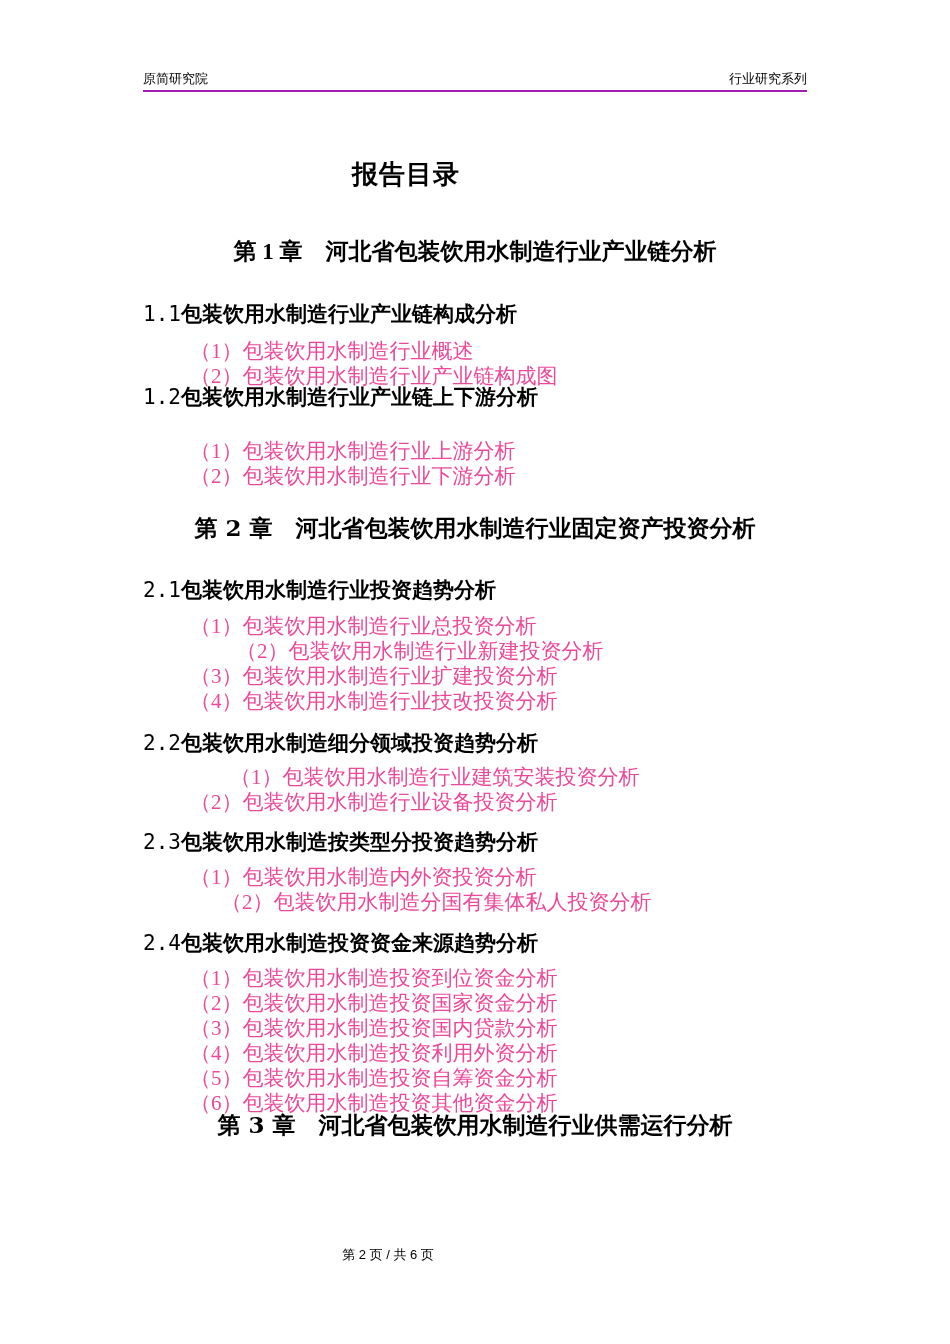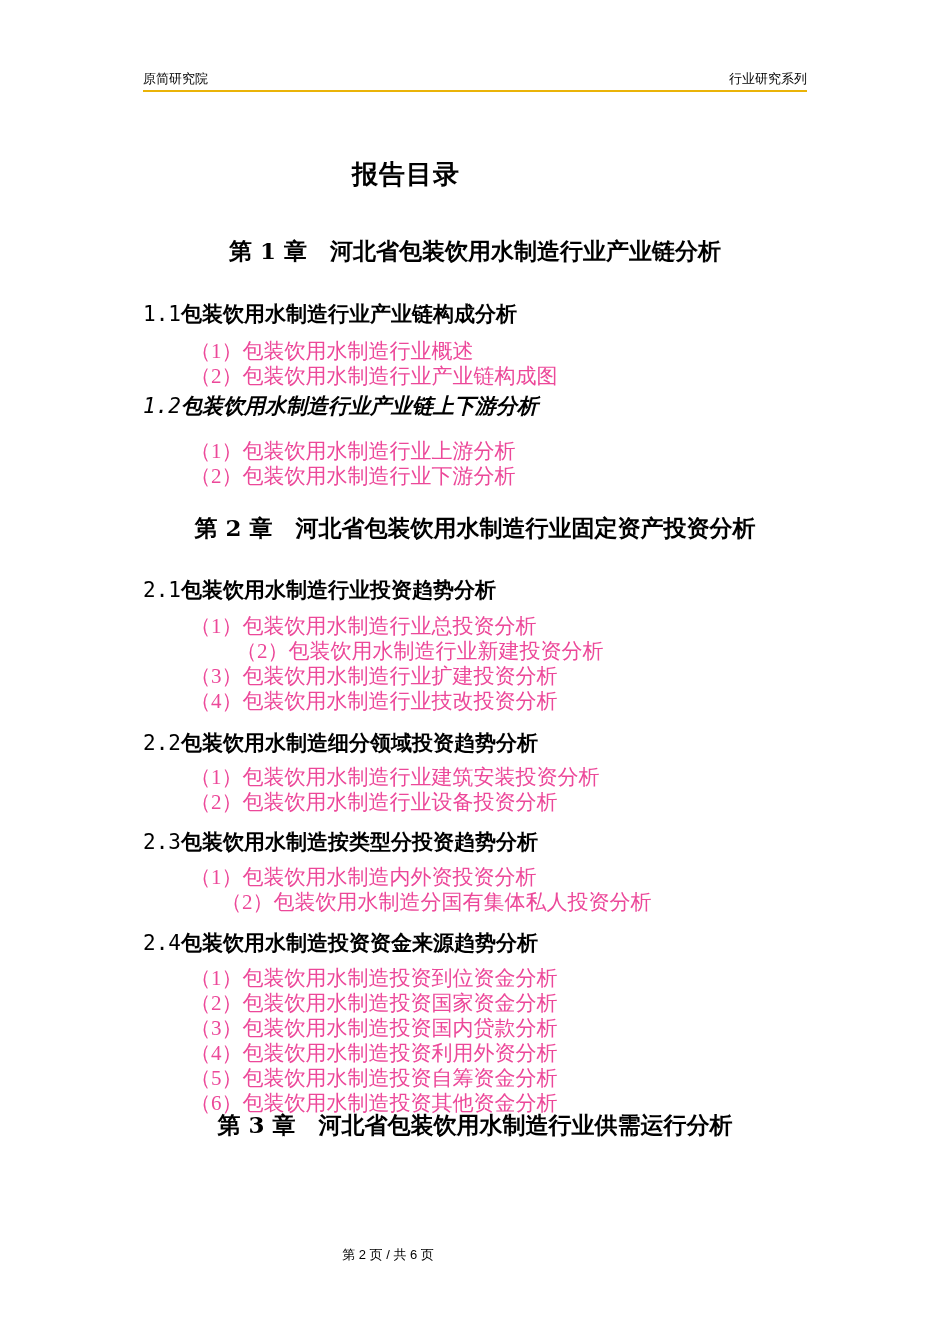--- a/index.html
+++ b/index.html
@@ -1,56 +1,56 @@
 <!DOCTYPE html>
 <html><head>
 <meta charset="utf-8">
 <style>
   html, body { margin: 0; padding: 0; background: #ffffff; }
   body { width: 950px; height: 1344px; position: relative; overflow: hidden; color: #000; }
-  .hdr { position: absolute; top: 68px; left: 143px; width: 664px; height: 22px; border-bottom: 2px solid #eab308; font-family: "Liberation Sans", "DejaVu Sans", sans-serif; font-size: 13px; }
+  .hdr { position: absolute; top: 68px; left: 143px; width: 664px; height: 22px; border-bottom: 2px solid #a21caf; font-family: "Liberation Sans", "DejaVu Sans", sans-serif; font-size: 13px; }
   .hdr .l { position: absolute; left: 0; top: 2px; }
   .hdr .r { position: absolute; right: 0; top: 2px; }
   .title { position: absolute; top: 157px; left: 0; width: 812px; text-align: center; font-family: "DejaVu Sans", sans-serif; font-weight: bold; font-size: 26px; letter-spacing: 1px; }
   .chapter { position: absolute; left: 0; width: 950px; text-align: center; font-family: "DejaVu Serif", serif; font-weight: bold; font-size: 23px; white-space: nowrap; }
   .section { position: absolute; left: 143px; font-family: "DejaVu Sans", sans-serif; font-weight: bold; font-size: 21px; white-space: nowrap; }
   .section .num { font-family: "DejaVu Sans Mono", monospace; font-weight: normal; margin-right: 0; }
   .item { position: absolute; left: 190px; font-family: Liberation Serif, serif; font-size: 21px; color: #ec4899; white-space: nowrap; line-height: 25px; }
   .footer { position: absolute; top: 1246px; left: 0; width: 776px; text-align: center; font-family: "Liberation Sans", "DejaVu Sans", sans-serif; font-size: 13px; }
 </style>
 </head>
 <body>
 
 <div class="hdr">
   <span class="l">原简研究院</span>
   <span class="r">行业研究系列</span>
 </div>
 
 <div class="title">报告目录</div>
 
-<div class="chapter" style="top:236px;">第 1 章　河北省包装饮用水制造行业产业链分析</div>
+<div class="chapter" style="top:236px;font-family:Liberation Serif, serif;">第 1 章　河北省包装饮用水制造行业产业链分析</div>
 
 <div class="section" style="top:300px;"><span class="num">1.1</span><span>包装饮用水制造行业产业链构成分析</span></div>
 <div class="item" style="top:339px;">（1）包装饮用水制造行业概述</div>
 <div class="item" style="top:364px;">（2）包装饮用水制造行业产业链构成图</div>
 
-<div class="section" style="top:392px;font-style:italic;"><span class="num">1.2</span><span>包装饮用水制造行业产业链上下游分析</span></div>
+<div class="section" style="top:383px;"><span class="num">1.2</span><span>包装饮用水制造行业产业链上下游分析</span></div>
 <div class="item" style="top:439px;">（1）包装饮用水制造行业上游分析</div>
 <div class="item" style="top:464px;">（2）包装饮用水制造行业下游分析</div>
 
 <div class="chapter" style="top:513px;">第 2 章　河北省包装饮用水制造行业固定资产投资分析</div>
 
 <div class="section" style="top:576px;"><span class="num">2.1</span><span>包装饮用水制造行业投资趋势分析</span></div>
 <div class="item" style="top:614px;">（1）包装饮用水制造行业总投资分析</div>
 <div class="item" style="top:639px;margin-left:46px;">（2）包装饮用水制造行业新建投资分析</div>
 <div class="item" style="top:664px;">（3）包装饮用水制造行业扩建投资分析</div>
 <div class="item" style="top:689px;">（4）包装饮用水制造行业技改投资分析</div>
 
 <div class="section" style="top:729px;"><span class="num">2.2</span><span>包装饮用水制造细分领域投资趋势分析</span></div>
-<div class="item" style="top:765px;">（1）包装饮用水制造行业建筑安装投资分析</div>
+<div class="item" style="top:765px;margin-left:40px;">（1）包装饮用水制造行业建筑安装投资分析</div>
 <div class="item" style="top:790px;">（2）包装饮用水制造行业设备投资分析</div>
 
 <div class="section" style="top:828px;"><span class="num">2.3</span><span>包装饮用水制造按类型分投资趋势分析</span></div>
 <div class="item" style="top:865px;">（1）包装饮用水制造内外资投资分析</div>
 <div class="item" style="top:890px;margin-left:31px;">（2）包装饮用水制造分国有集体私人投资分析</div>
 
 <div class="section" style="top:929px;"><span class="num">2.4</span><span>包装饮用水制造投资资金来源趋势分析</span></div>
 <div class="item" style="top:966px;">（1）包装饮用水制造投资到位资金分析</div>
 <div class="item" style="top:991px;">（2）包装饮用水制造投资国家资金分析</div>
 <div class="item" style="top:1016px;">（3）包装饮用水制造投资国内贷款分析</div>

